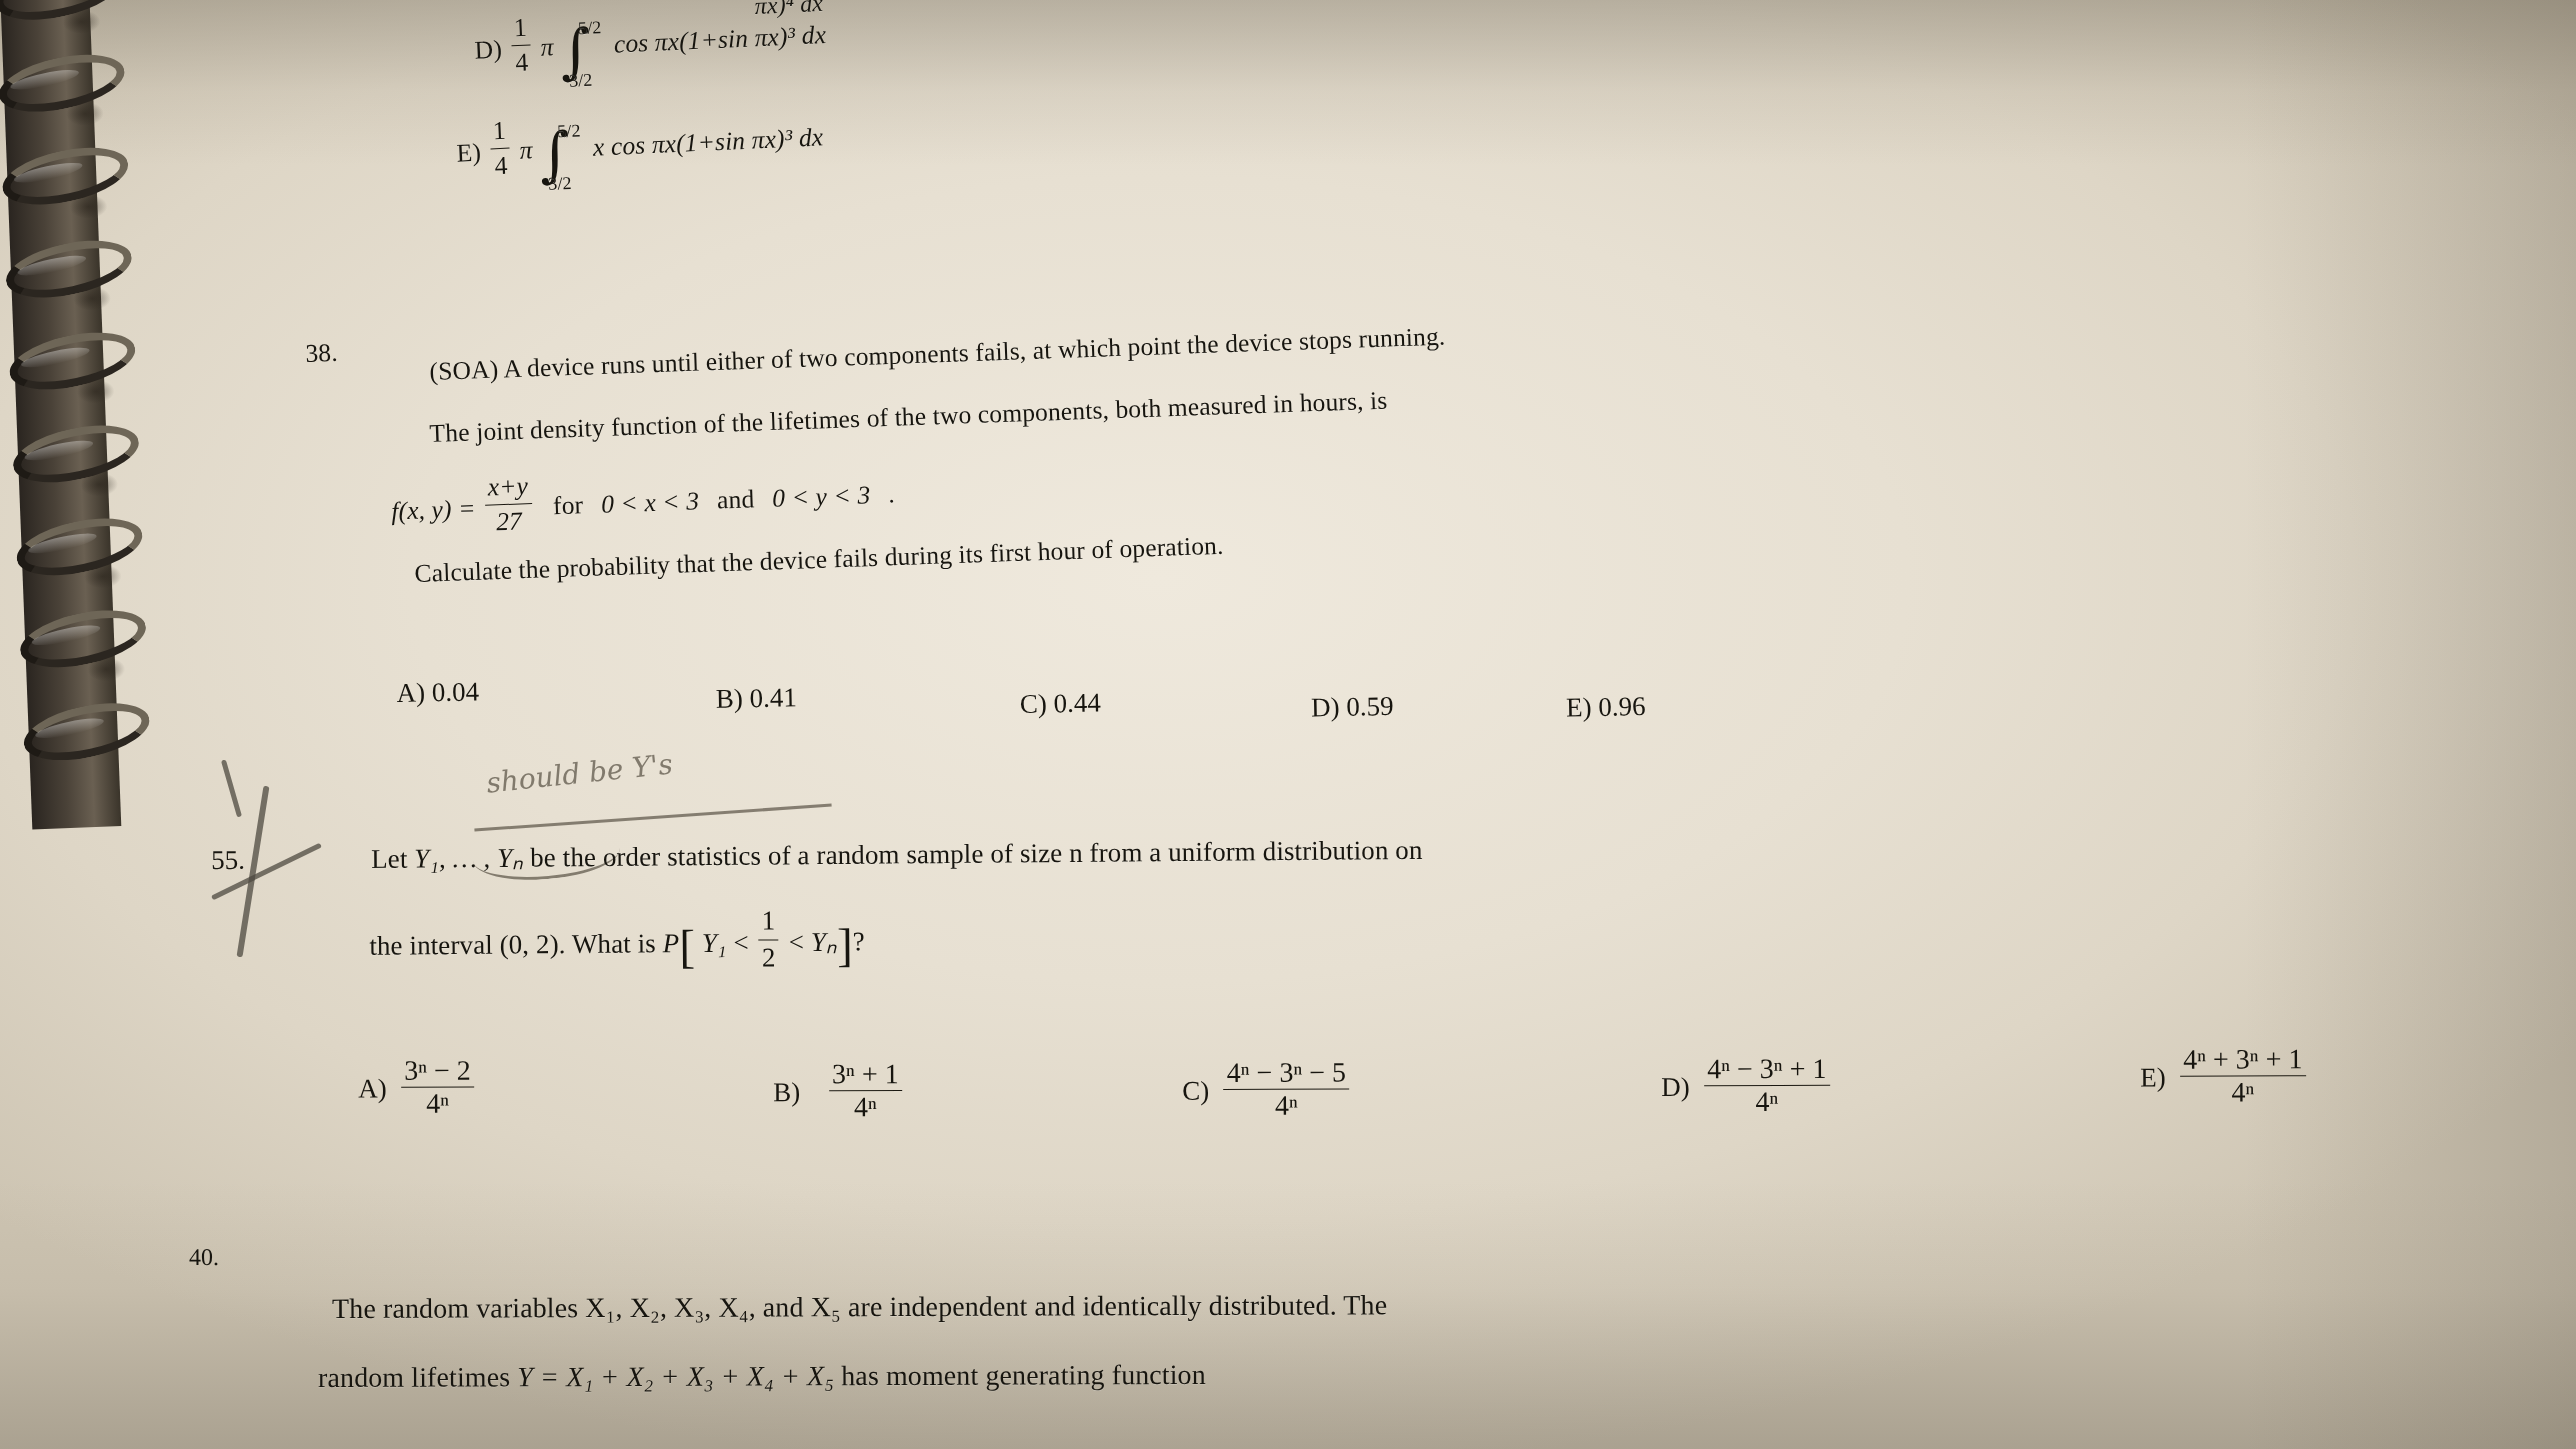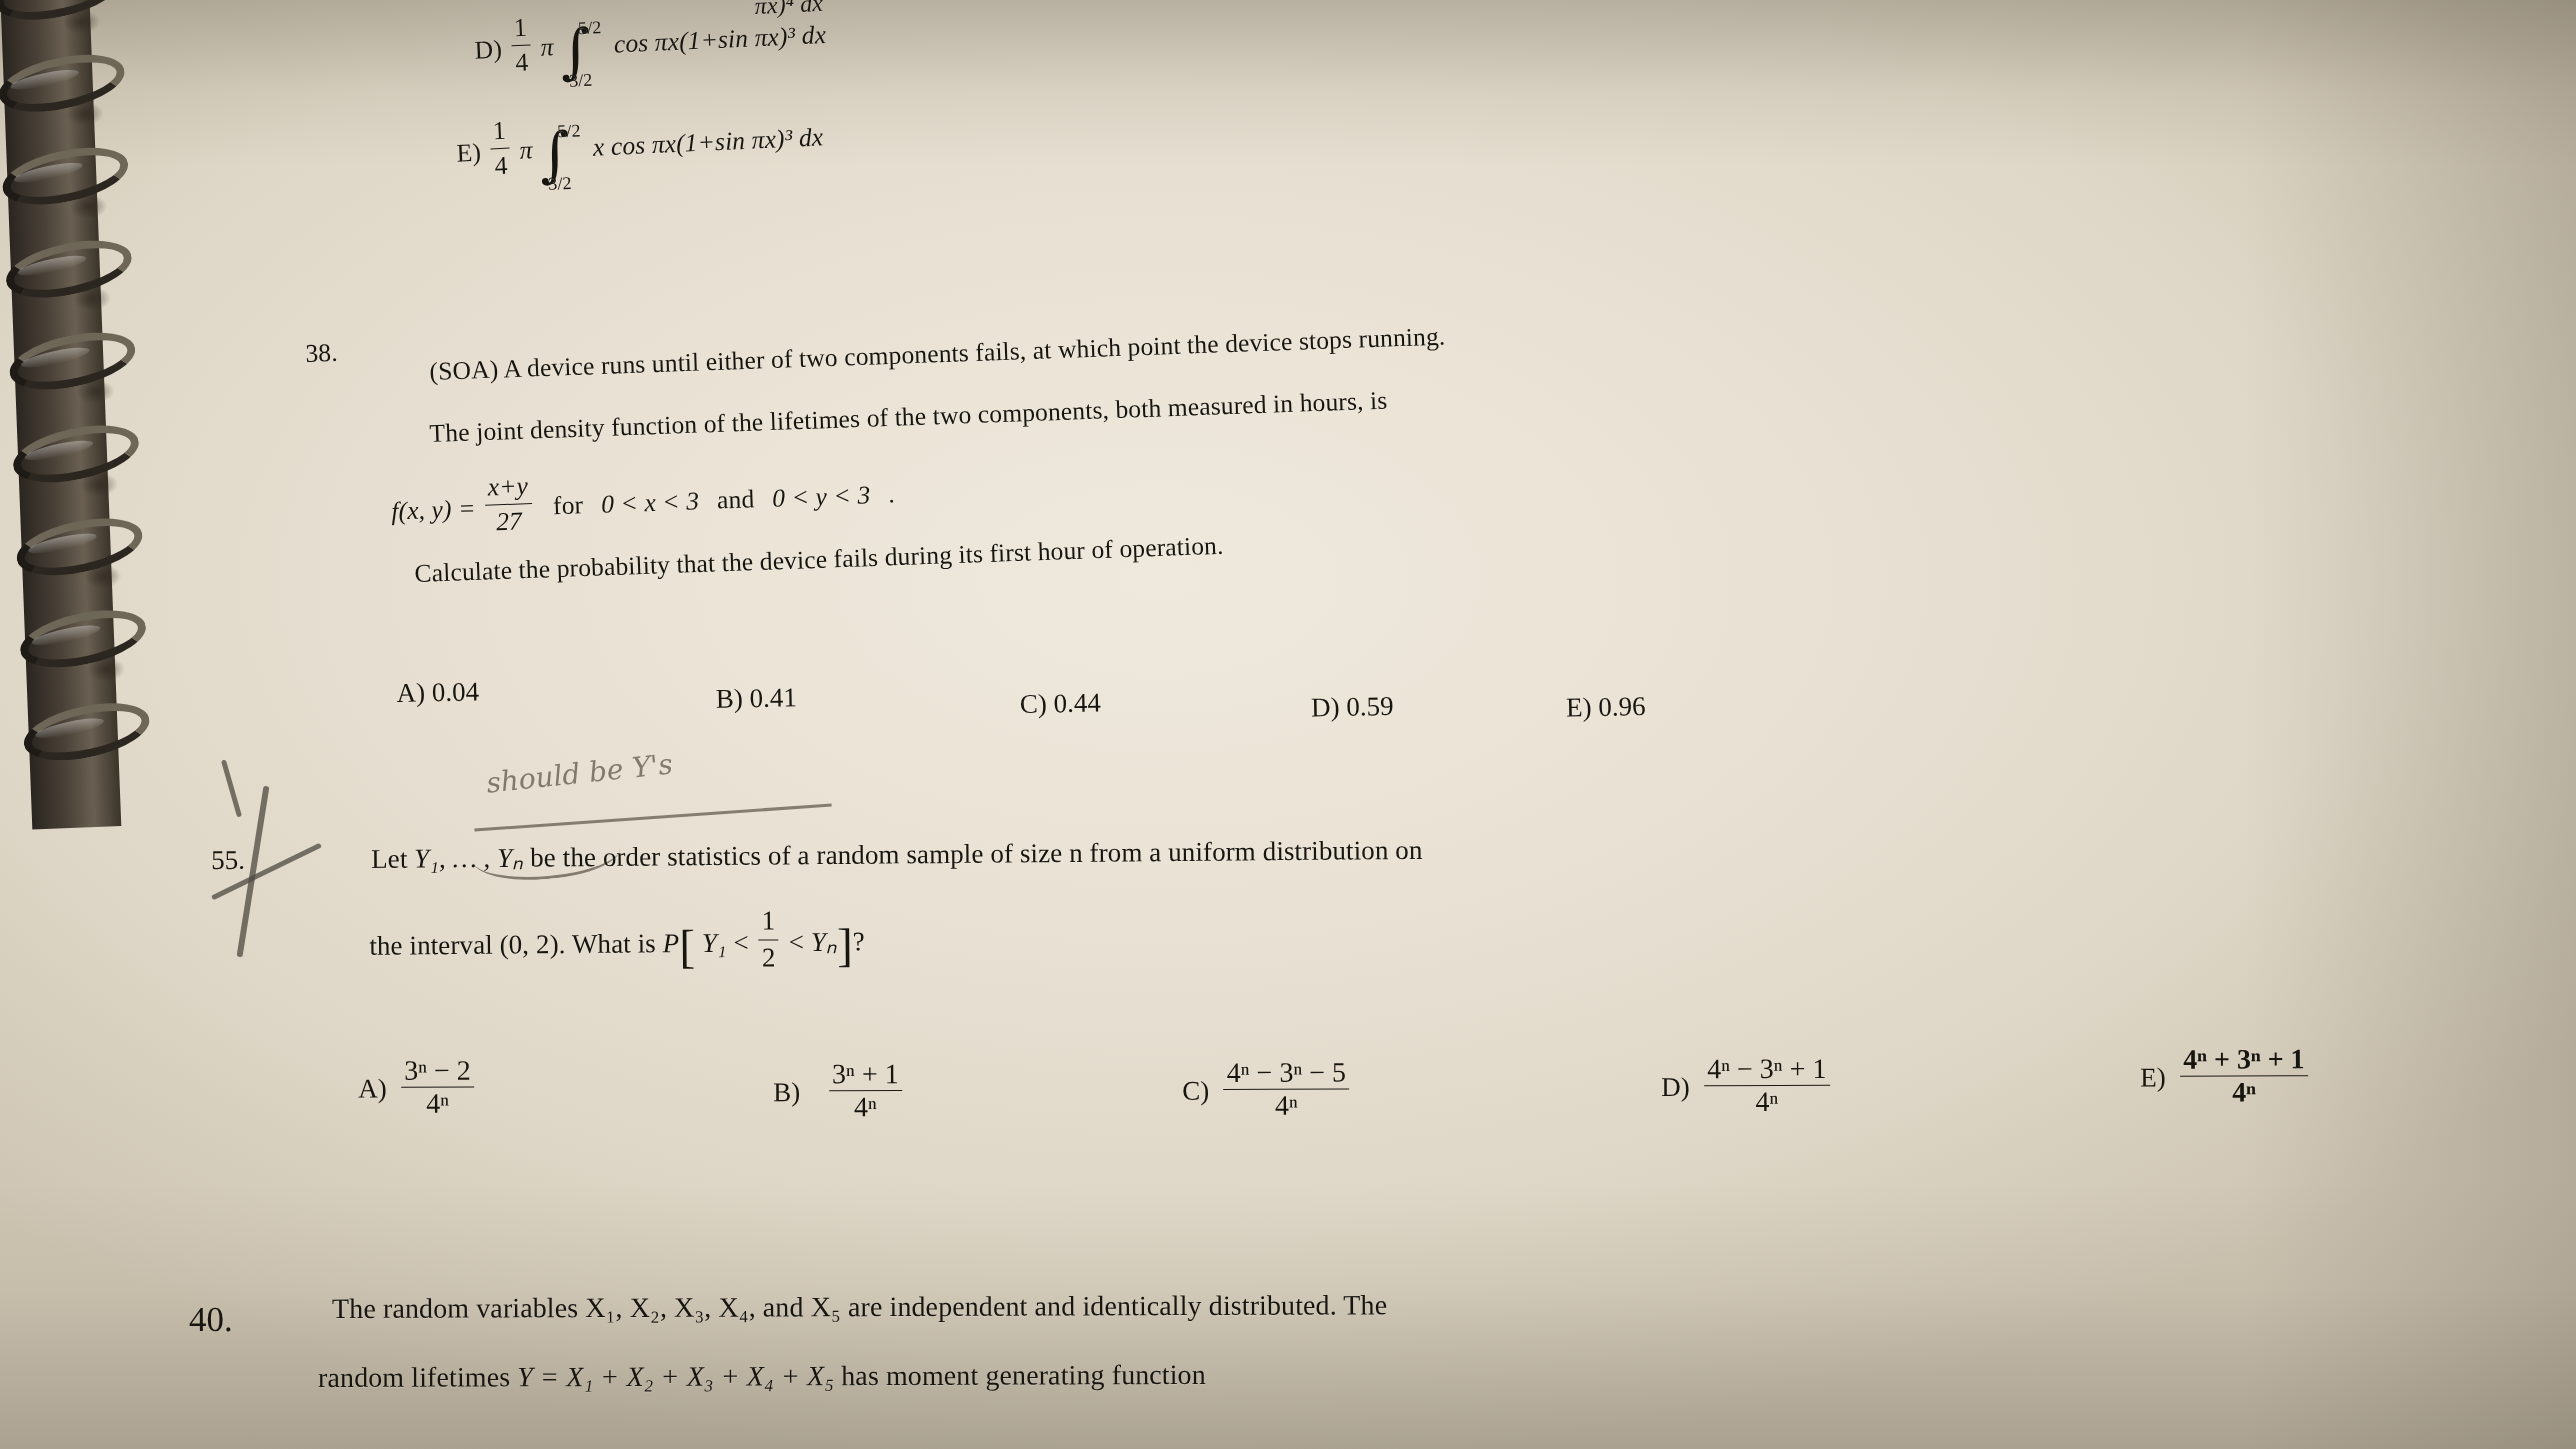--- a/index.html
+++ b/index.html
@@ -329,28 +329,28 @@
     <div class="choice" style="left:1303px; top:16.6px;">
       <span>D)</span>
       <span class="frac" style="font-size:28px; margin-left:7.7px;">
         <span class="num">4ⁿ − 3ⁿ + 1</span>
         <span class="den">4ⁿ</span>
       </span>
     </div>
 
     <div class="choice" style="left:1782px; top:9px;">
       <span>E)</span>
-      <span class="frac" style="font-size:28px; margin-left:7.7px;font-weight:bold;">
+      <span class="frac" style="font-size:28px; margin-left:7.7px;">
         <span class="num">4ⁿ + 3ⁿ + 1</span>
         <span class="den">4ⁿ</span>
       </span>
     </div>
   </div>
 
-  <div class="qnum rot-e" style="left:189px; top:1300px; font-size:35px;">
+  <div class="qnum rot-e" style="left:189px; top:1244px; font-size:24px;">
     <span>40.</span>
   </div>
 
   <div class="blk rot-e" style="left:332px; top:1291px; width:2185px; font-size:28px;">
     <span>The random variables X₁, X₂, X₃, X₄,  and X₅ are independent and identically distributed.  The</span>
   </div>
 
   <div class="blk rot-e" style="left:318px; top:1360px; width:2185px; font-size:28px;">
     <span>random lifetimes </span><span class="ital">Y = X₁ + X₂ + X₃ + X₄ + X₅</span><span>  has moment generating function</span>
   </div>

